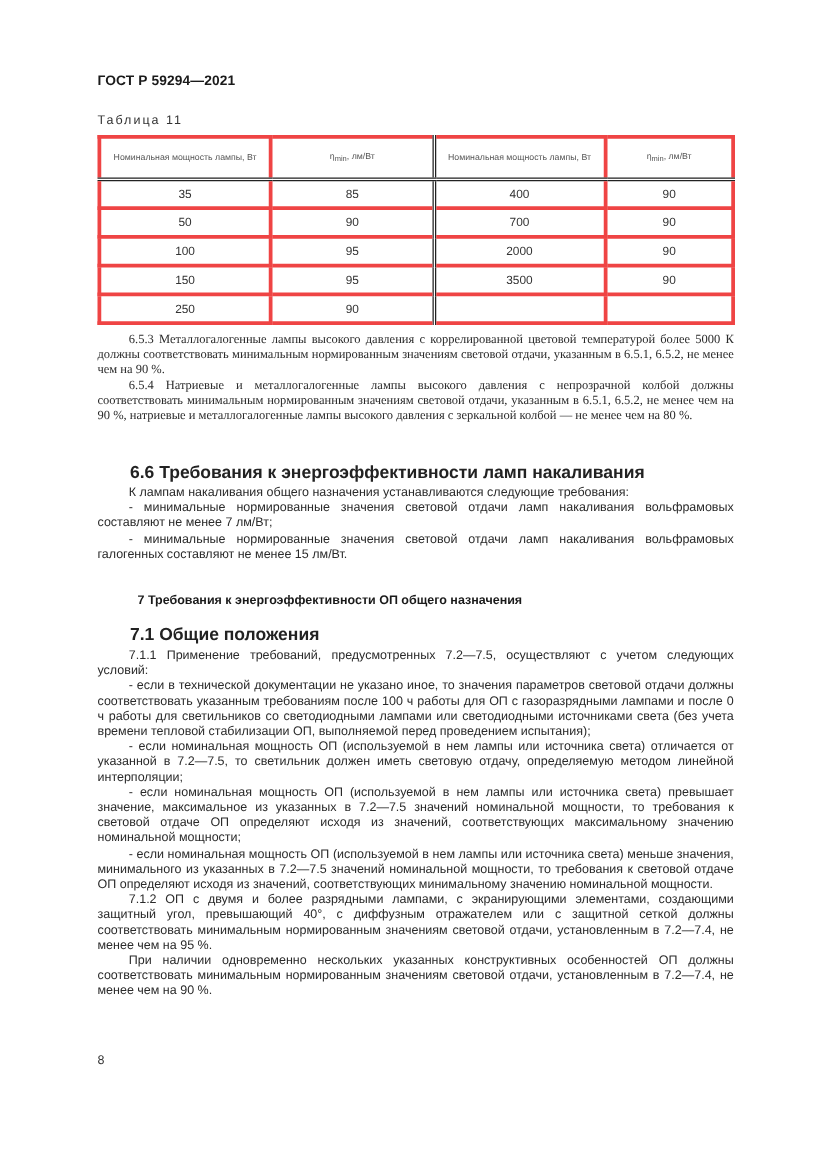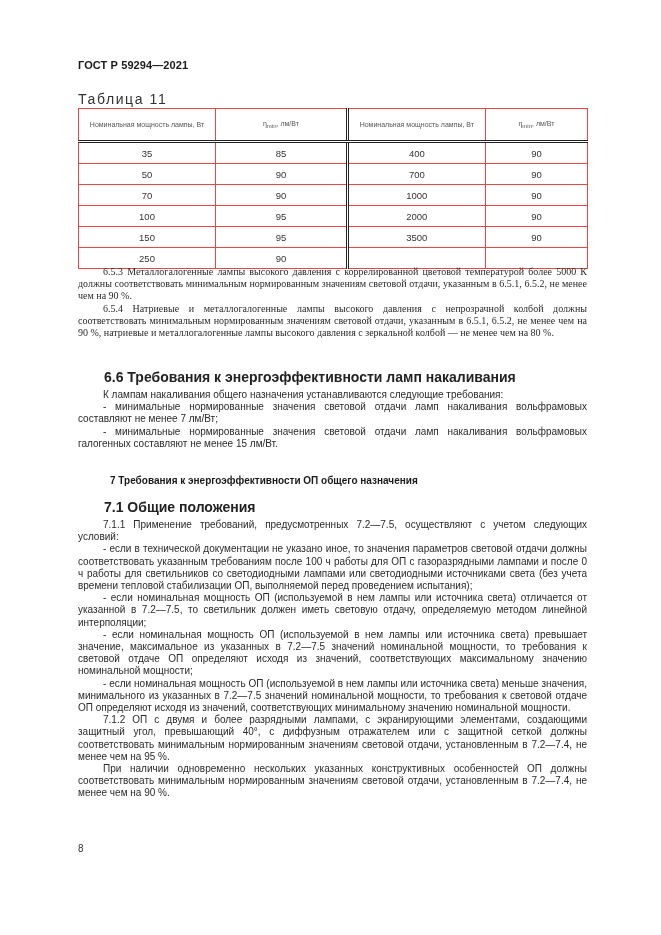--- a/index.html
+++ b/index.html
@@ -24,34 +24,34 @@
       position: absolute;
       left: 78px; top: 59px;
       font-size: 11px;
       font-weight: bold;
       color: #1a1a1a;
       letter-spacing: 0.1px;
     }
     .table-caption {
       position: absolute;
       left: 78px; top: 91px;
-      font-size: 14px;
+      font-size: 10px;
       letter-spacing: 1.6px;
       color: #333;
     }
     table.data-table {
       position: absolute;
       left: 78px; top: 108px;
       width: 510px;
       border-collapse: collapse;
       font-size: 9.5px;
       color: #333;
     }
     table.data-table td, table.data-table th {
-      border: 1px solid #ef4444;
+      border: 3px solid #ef4444;
       text-align: center;
       padding: 0;
       font-weight: normal;
     }
     table.data-table th {
       height: 31px;
       font-size: 7px;
       line-height: 10px;
       color: #555;
       border-bottom: 3px double #222;
@@ -127,26 +127,20 @@
         <td class="dbl-left">400</td>
         <td>90</td>
       </tr>
       <tr>
         <td>50</td>
         <td>90</td>
         <td class="dbl-left">700</td>
         <td>90</td>
       </tr>
       <tr>
-        <td>70</td>
-        <td>90</td>
-        <td class="dbl-left">1000</td>
-        <td>90</td>
-      </tr>
-      <tr>
         <td>100</td>
         <td>95</td>
         <td class="dbl-left">2000</td>
         <td>90</td>
       </tr>
       <tr>
         <td>150</td>
         <td>95</td>
         <td class="dbl-left">3500</td>
         <td>90</td>

